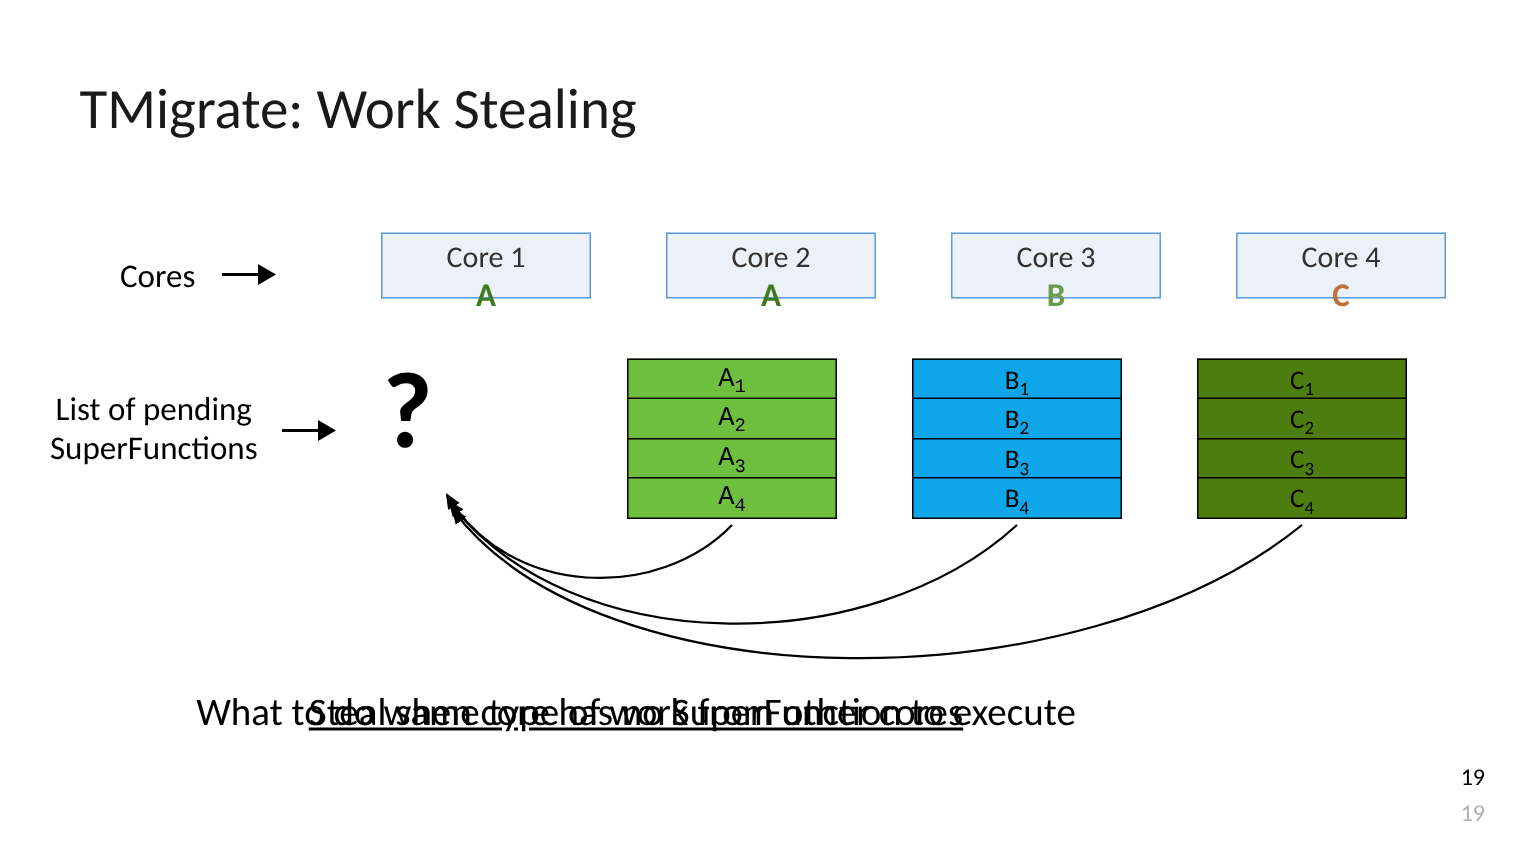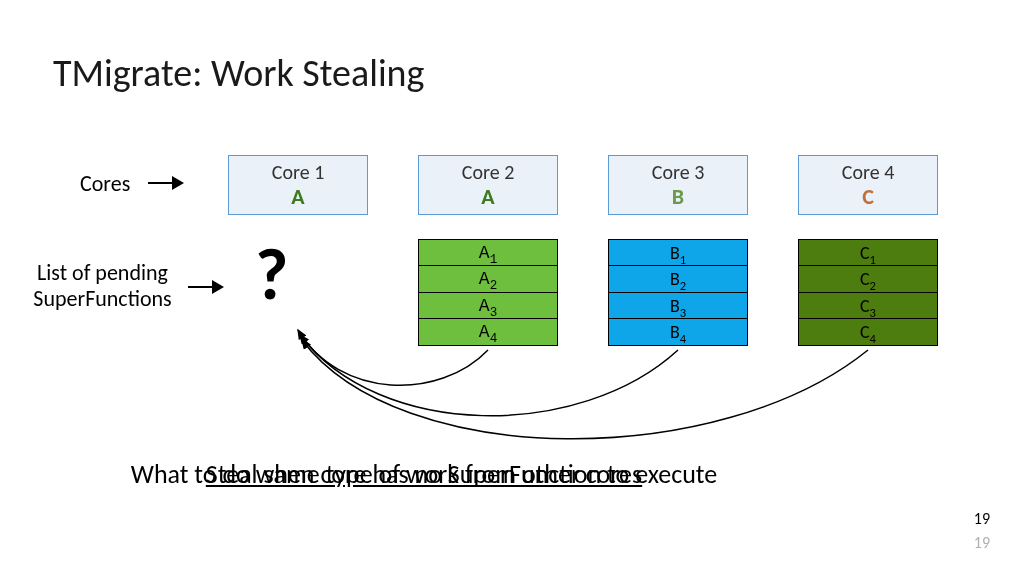--- a/index.html
+++ b/index.html
@@ -8,21 +8,21 @@
   .title { position: absolute; left: 40px; top: 50px; font-size: 38px; font-weight: 400; color: #1a1a1a; margin-left: 13px; }
   .label { position: absolute; font-size: 22px; color: #000; text-align: center; }
   .cores-label { left: 80px; top: 170px; }
   .pending-label { left: 20px; top: 260px; width: 165px; line-height: 1.2; }
   .arrow { position: absolute; }
   .arrow-right { width: 36px; height: 14px; }
   .arrow-right::before { content: ""; position: absolute; left: 0; top: 6px; width: 24px; height: 2px; background: #000; }
   .arrow-right::after { content: ""; position: absolute; right: 0; top: 0; width: 0; height: 0; border-left: 12px solid #000; border-top: 7px solid transparent; border-bottom: 7px solid transparent; }
   .cores-arrow { left: 148px; top: 176px; }
   .pending-arrow { left: 188px; top: 280px; }
-  .core-box { position: absolute; width: 140px; height: 60px; border: 1px solid #5b9bd5; background: #eaf1f9; text-align: center; padding-top: 4px; font-size: 20px; line-height: 1.2; }
+  .core-box { position: absolute; width: 140px; height: 44px; border: 1px solid #5b9bd5; background: #eaf1f9; text-align: center; padding-top: 4px; font-size: 20px; line-height: 1.2; margin-left: 26px; }
   .core-box .core-name { color: #333; }
   .core-box .core-topic { font-weight: 700; font-size: 22px; }
   .topic-a { color: #3f7a1f; }
   .topic-b { color: #6a9a4a; }
   .topic-c { color: #c0703a; }
   .stack { position: absolute; width: 140px; }
   .cell { height: 28px; border: 1.5px solid #000; margin-top: -1.5px; text-align: center; font-size: 18px; line-height: 26px; }
   .cell.a { background: #6fbf3f; color: #000; font-family: Liberation Mono, monospace; }
   .cell.b { background: #0ea5e9; color: #000; }
   .cell.c { background: #4d7c0f; color: #000; }

